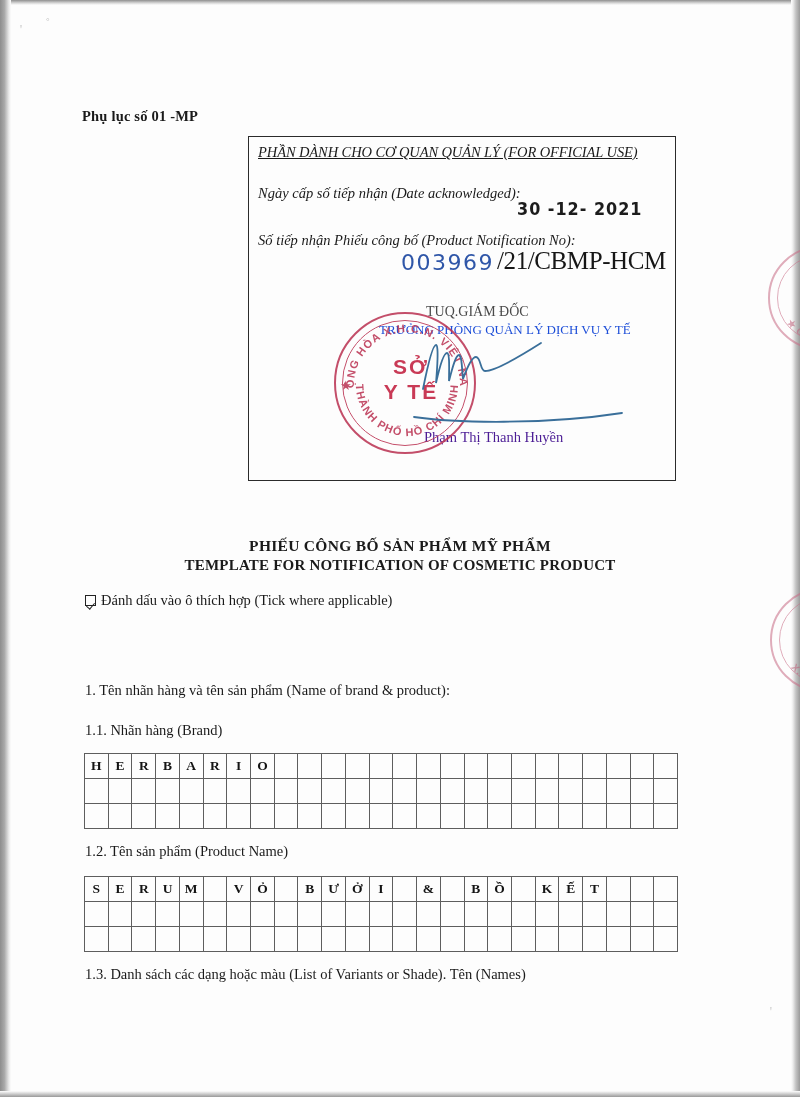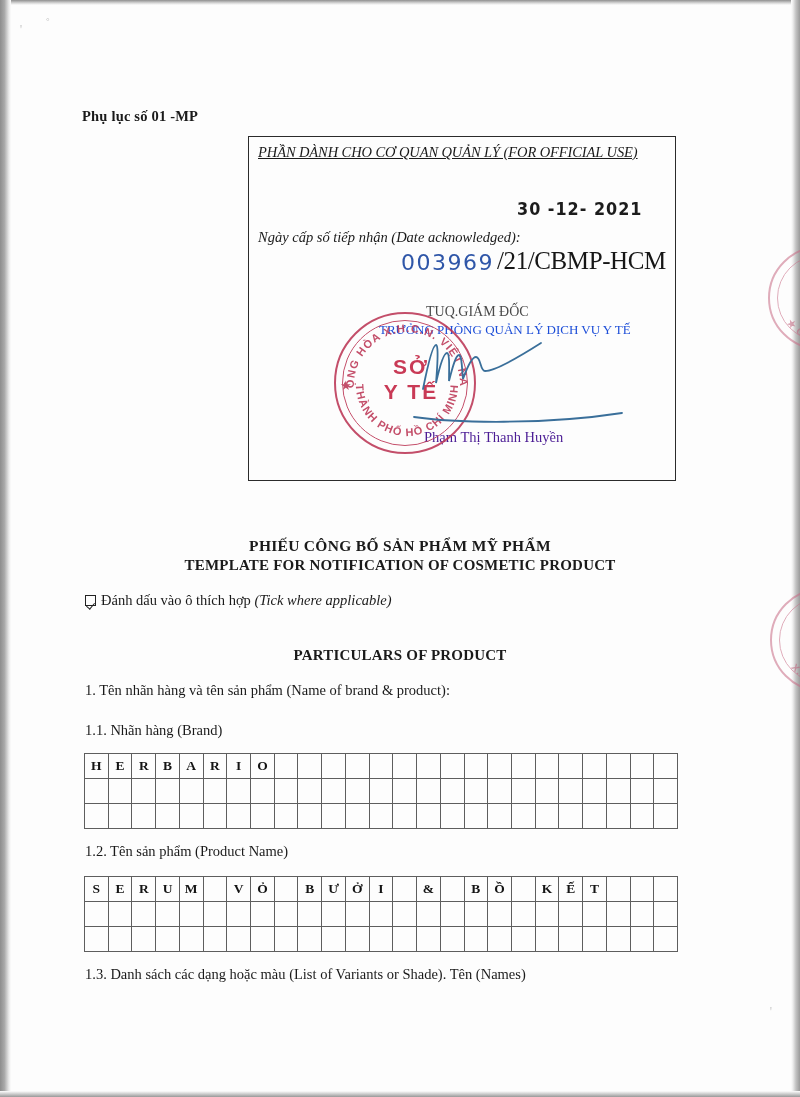--- a/index.html
+++ b/index.html
@@ -88,21 +88,20 @@
     white-space: nowrap;
     letter-spacing: -0.1px;
   }
   .of-line1 {
     position: absolute;
     left: 9px;
     top: 48px;
     font-style: italic;
     font-size: 14.5px;
     white-space: nowrap;
-    margin-top: 44px;
   }
   .of-line2 {
     position: absolute;
     left: 9px;
     top: 95px;
     font-style: italic;
     font-size: 14.5px;
     white-space: nowrap;
   }
   .of-line3 {
@@ -291,21 +290,21 @@
     content: "";
     position: absolute;
     left: 1.5px;
     top: 4.5px;
     width: 4px;
     height: 7px;
     border-right: 1.4px solid #222;
     border-bottom: 1.4px solid #222;
     transform: rotate(40deg);
   }
-  .tick-en { font-style: italic; }
+  .tick-en { }
 
   .field-label {
     position: absolute;
     left: 85px;
     font-size: 14.5px;
     white-space: nowrap;
   }
   #label-1    { top: 682px; text-align: right; }
   #label-1-1  { top: 722px; }
   #label-1-2  { top: 843px; }
@@ -348,20 +347,21 @@
   <div class="speck" style="left:770px;top:1005px;font-size:10px;">ꞌ</div>
 
   <div class="appendix-label">Phụ lục số 01 -MP</div>
 
   <div class="official-box">
     <div class="official-inner">
 
       <div class="of-title">PHẦN DÀNH CHO CƠ QUAN QUẢN LÝ (FOR OFFICIAL USE)</div>
       <div class="of-line1">Ngày cấp số tiếp nhận (Date acknowledged):</div>
       <div class="stamp-date">30 -12- 2021</div>
+      <div class="of-line2">Số tiếp nhận Phiếu công bố (Product Notification No):</div>
       <div class="notif-number">003969</div>
       <div class="notif-suffix">/21/CBMP-HCM</div>
 
       <div class="sig-title1">TUQ.GIÁM ĐỐC</div>
       <div class="sig-title2">TRƯỞNG PHÒNG QUẢN LÝ DỊCH VỤ Y TẾ</div>
       <div class="sig-name">Phạm Thị Thanh Huyền</div>
 
       <div class="seal">
         <div class="seal-inner"></div>
         <svg class="seal-arc" viewBox="0 0 142 142">
@@ -421,21 +421,20 @@
   </div>
 
   <div id="title-vn" class="doc-title">PHIẾU CÔNG BỐ SẢN PHẨM MỸ PHẨM</div>
   <div id="title-en" class="doc-title">TEMPLATE FOR NOTIFICATION OF COSMETIC PRODUCT</div>
 
   <div class="tick-line">
     <span class="tick-box"></span><span>Đánh dấu vào ô thích hợp</span>
     <span class="tick-en">(Tick where applicable)</span>
   </div>
 
-  <div id="section-en" class="doc-title">PARTICULARS OF PRODUCT</div>
 
   <div id="label-1" class="field-label">1. Tên nhãn hàng và tên sản phẩm (Name of brand &amp; product):</div>
   <div id="label-1-1" class="field-label">1.1. Nhãn hàng (Brand)</div>
 
   <table id="grid-brand" class="char-grid">
       <tbody>
         <tr>
           <td>H</td>
           <td>E</td>
           <td>R</td>

